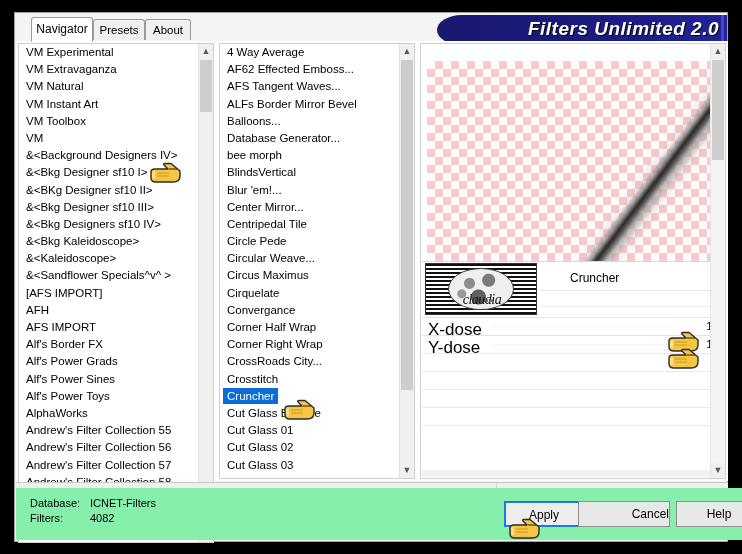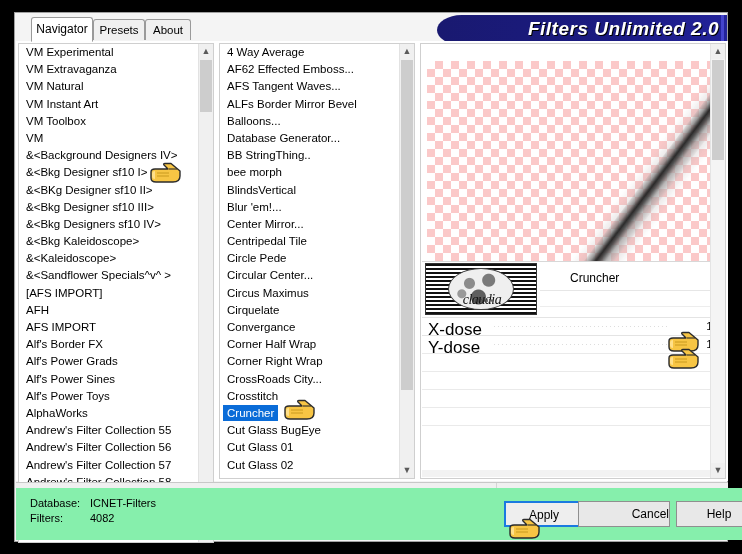--- a/index.html
+++ b/index.html
@@ -372,28 +372,27 @@
         </div>
 
         <div class="listpane" id="pane-mid">
           <div class="listinner" id="mid-items">
               <div class="litem">4 Way Average</div>
               <div class="litem">AF62 Effected Emboss...</div>
               <div class="litem">AFS Tangent Waves...</div>
               <div class="litem">ALFs Border Mirror Bevel</div>
               <div class="litem">Balloons...</div>
               <div class="litem">Database Generator...</div>
-              <div class="litem">BB StringThing..</div>
               <div class="litem">bee morph</div>
               <div class="litem">BlindsVertical</div>
               <div class="litem">Blur 'em!...</div>
               <div class="litem">Center Mirror...</div>
               <div class="litem">Centripedal Tile</div>
               <div class="litem">Circle Pede</div>
-              <div class="litem">Circular Center...</div>
+              <div class="litem">Circular Weave...</div>
               <div class="litem">Circus Maximus</div>
               <div class="litem">Cirquelate</div>
               <div class="litem">Convergance</div>
               <div class="litem">Corner Half Wrap</div>
               <div class="litem">Corner Right Wrap</div>
               <div class="litem">CrossRoads City...</div>
               <div class="litem">Crosstitch</div>
               <div class="selrow"><span class="litem sel" style="line-height: 16px; height: 16px;">Cruncher</span></div>
               <div class="litem">Cut Glass  BugEye</div>
               <div class="litem">Cut Glass 01</div>

